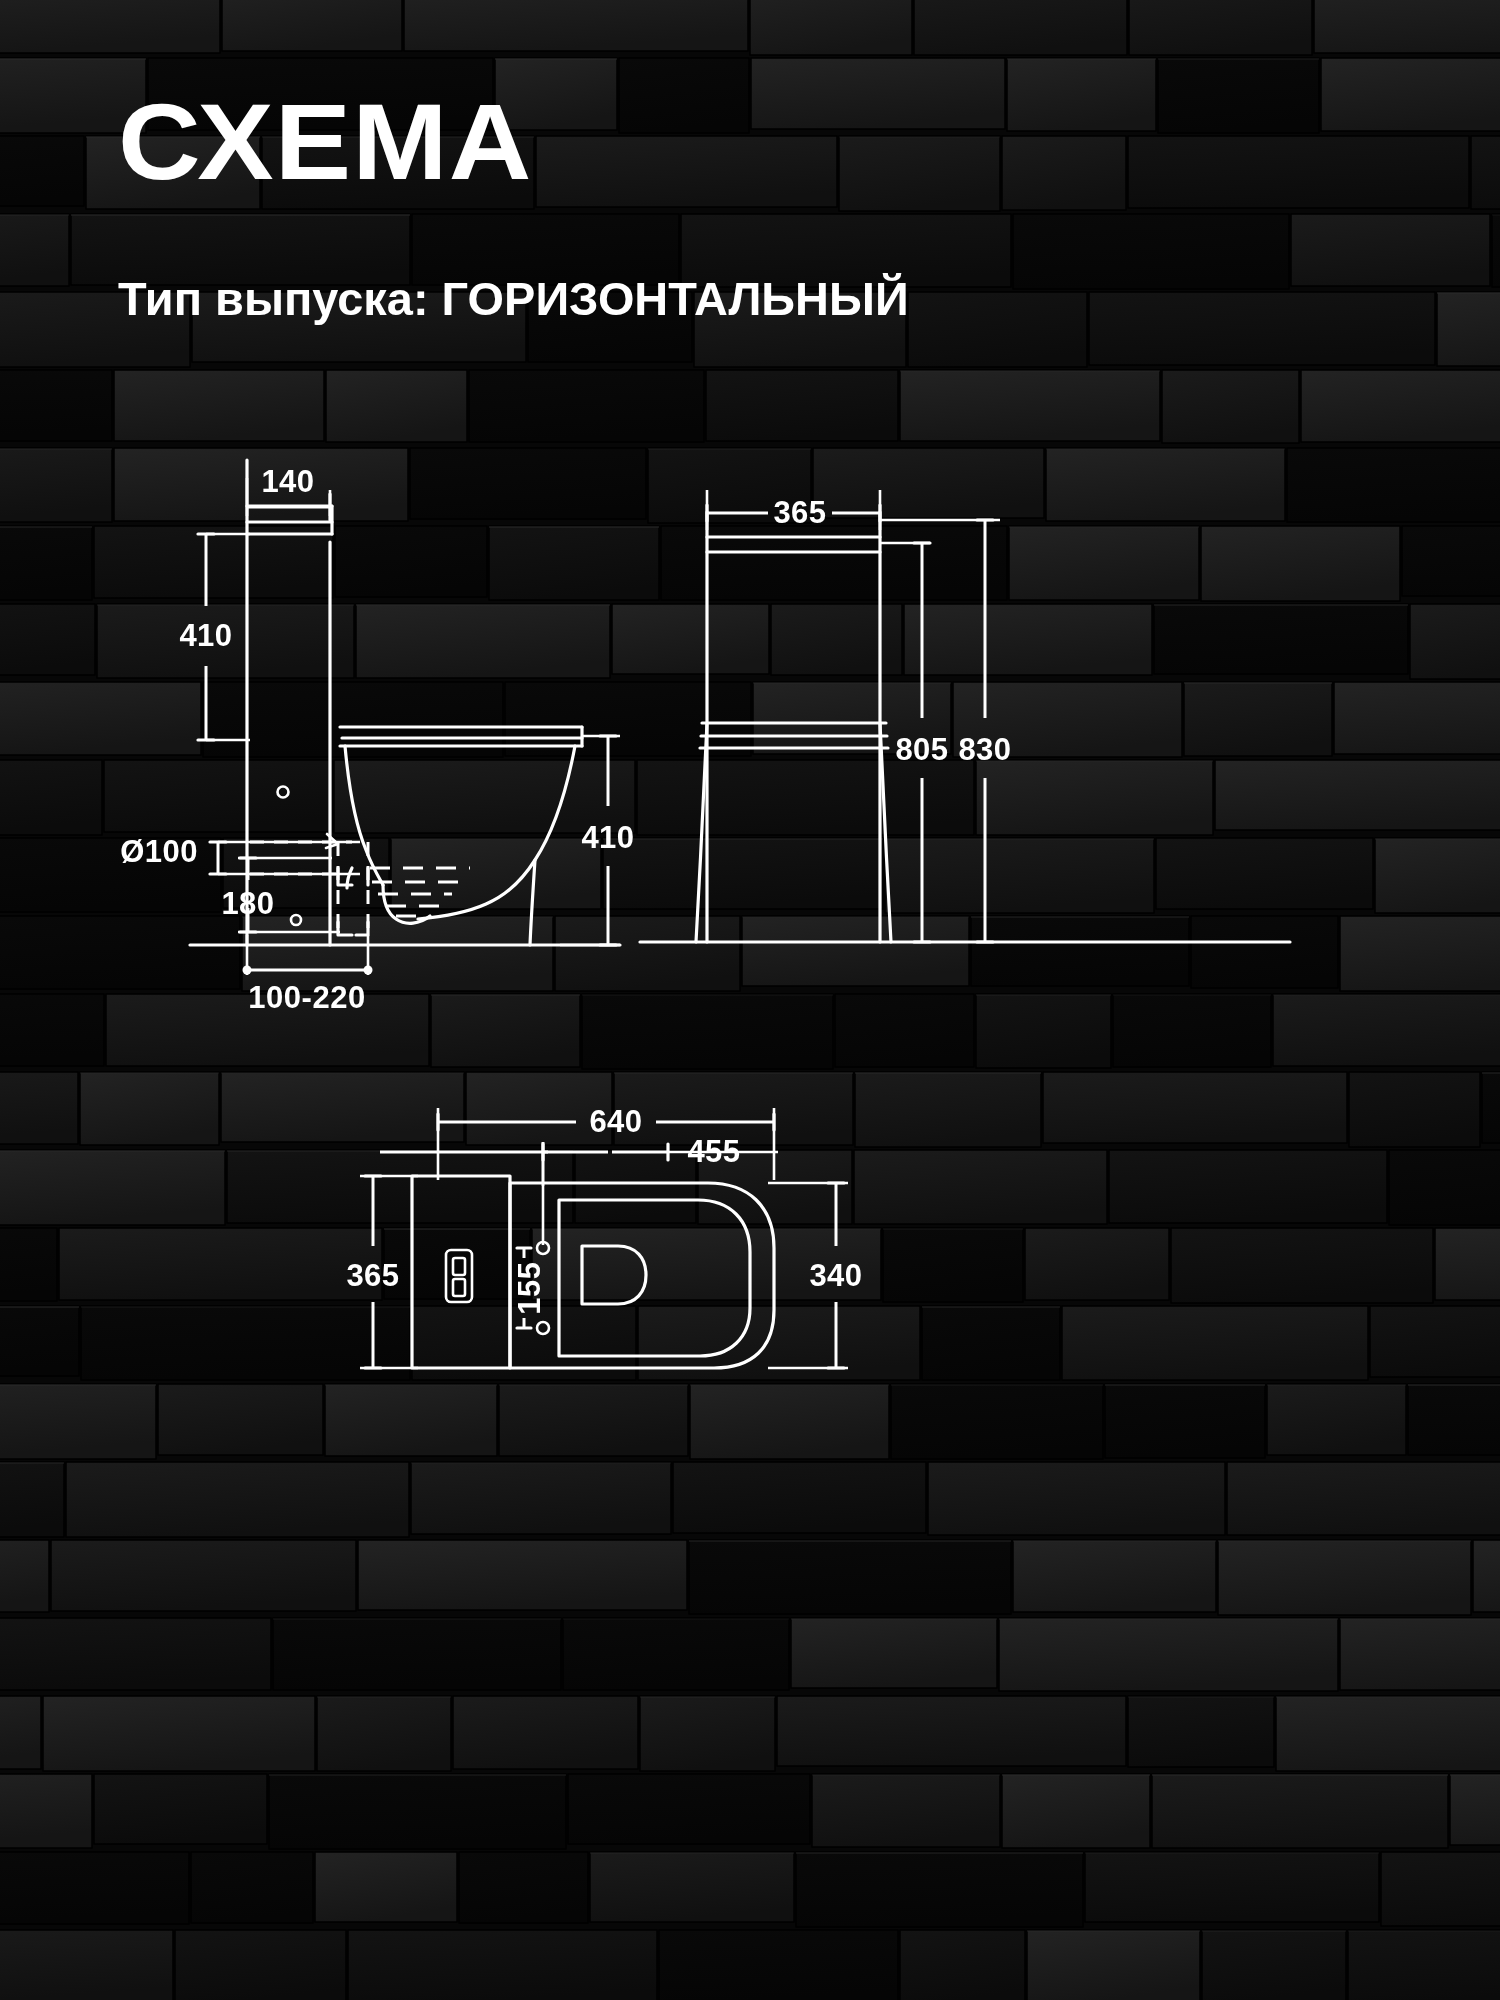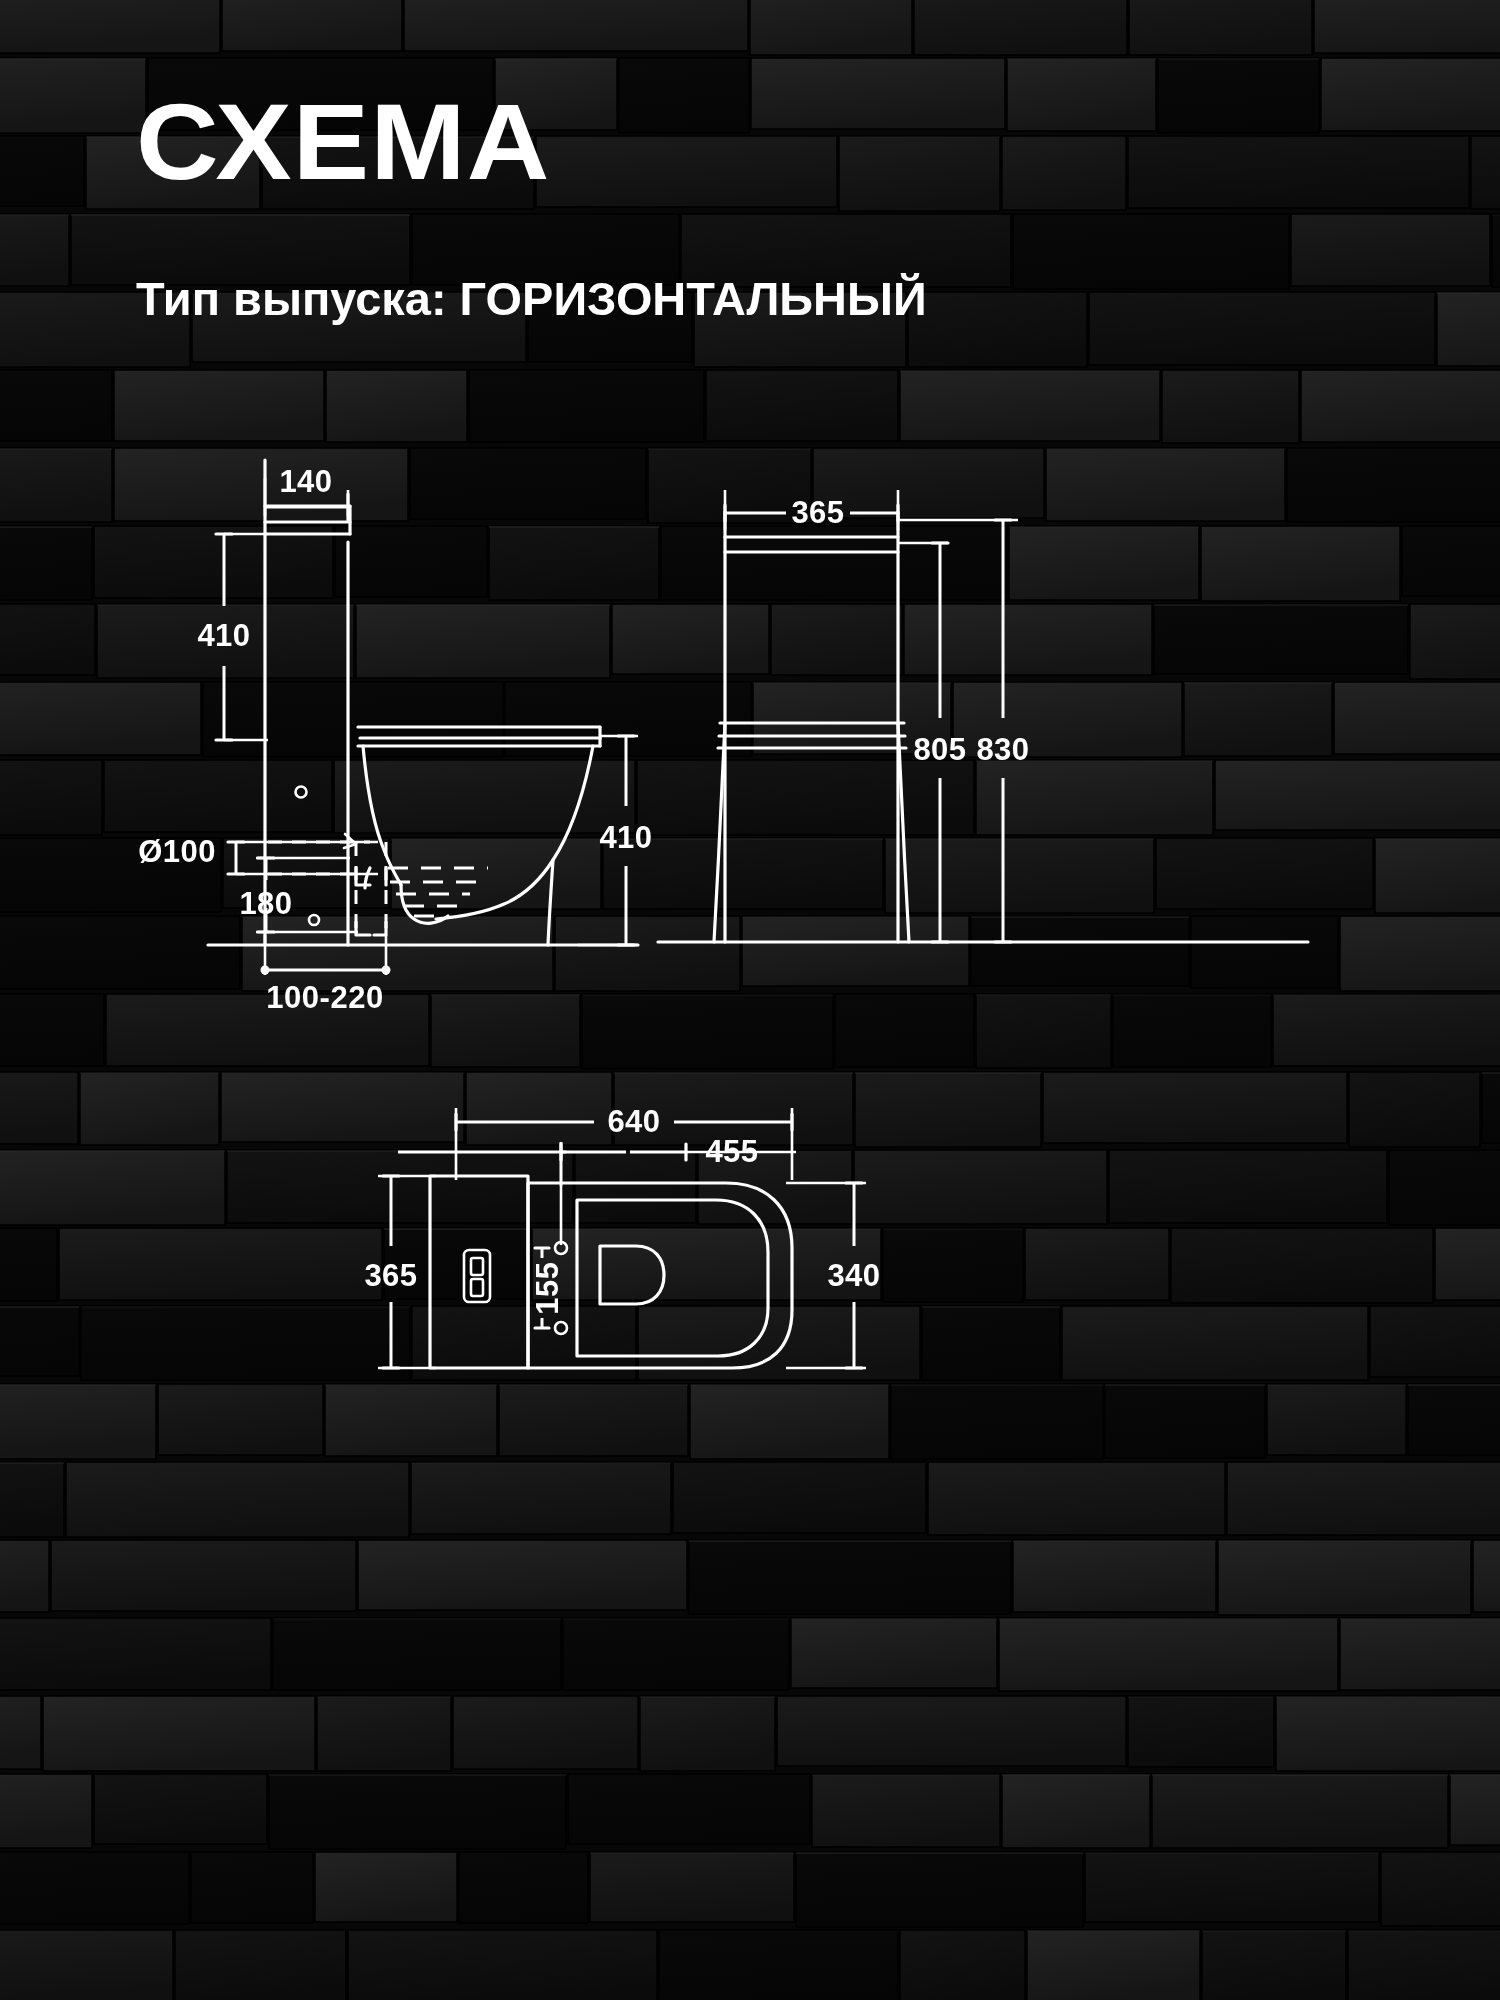--- a/index.html
+++ b/index.html
@@ -24,21 +24,20 @@
     overflow: hidden;
     z-index: 0;
   }
   #wall svg { display: block; width: 1500px; height: 2000px; }
 
   
   #content {
     position: absolute;
     inset: 0;
     z-index: 2;
-    margin-left: 18px;
   }
 
   
   .title-block {
     position: absolute;
     left: 0; top: 0;
     width: 1500px;
   }
   #page-title {
     position: absolute;

